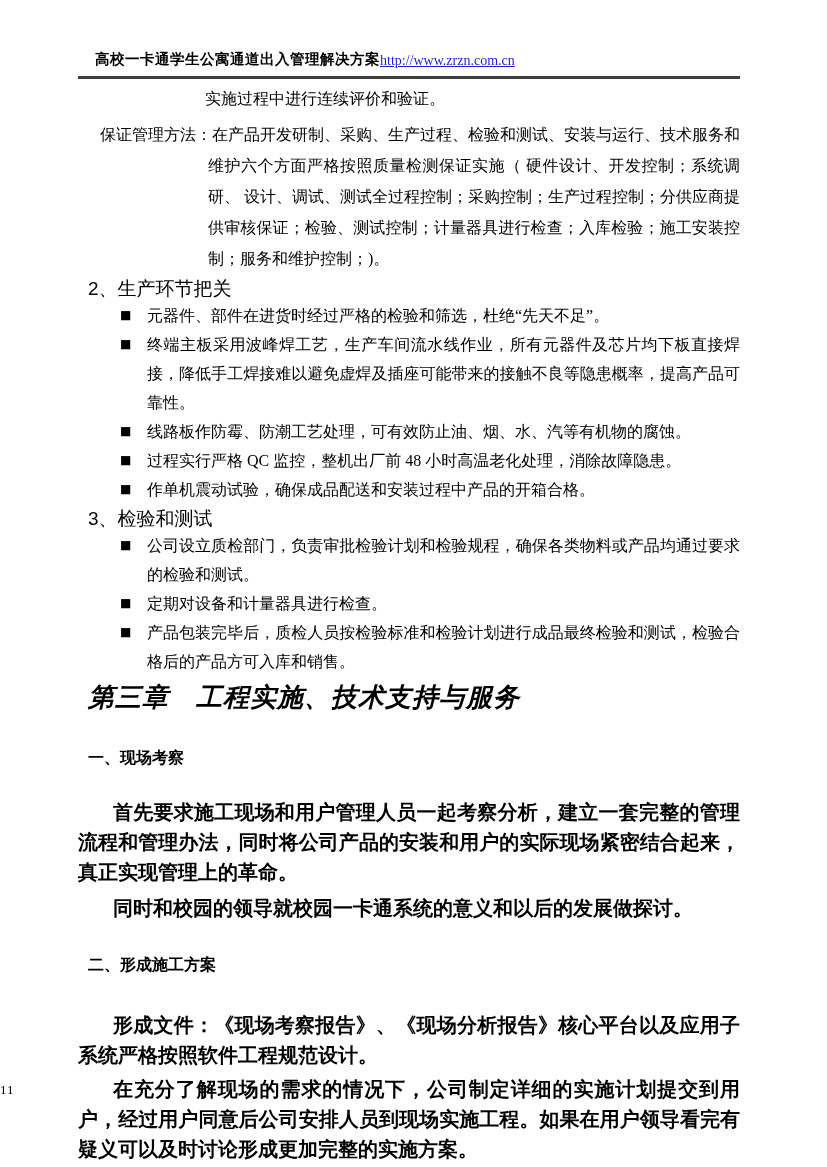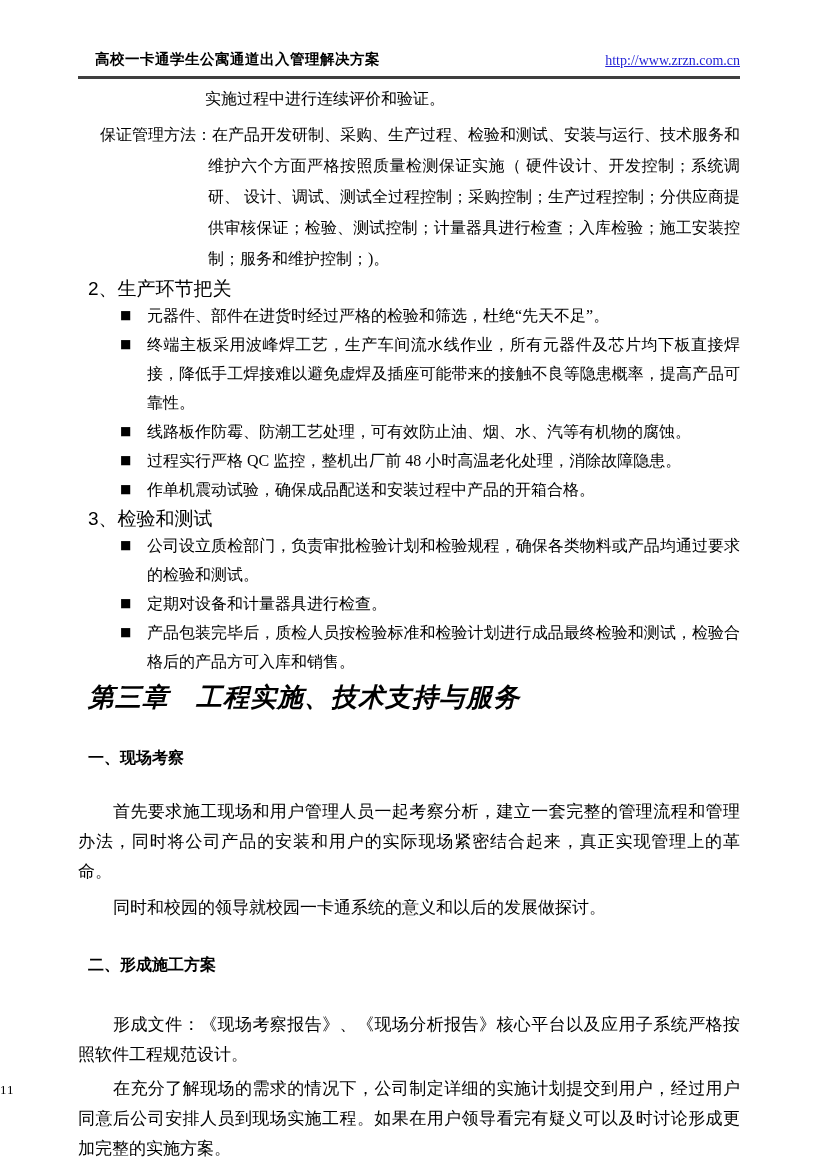--- a/index.html
+++ b/index.html
@@ -5,21 +5,21 @@
   html,body { margin:0; padding:0; background:#ffffff; }
   .page {
     position:relative; width:827px; height:1167px; margin:0 auto;
     background:#ffffff; overflow:hidden; color:#000;
     font-family:"Liberation Serif","DejaVu Serif",serif;
   }
   .content { position:absolute; left:78px; top:50px; width:662px; }
 
   
   .header {
-    display:flex; justify-content:space-between; align-items:flex-end;
+    display:flex; justify-content:flex-start; align-items:flex-end;
     border-bottom:3px solid #a3a3a3; padding-bottom:7px;
   }
   .h-title { font-weight:bold; font-size:14.5px; margin-left:17px; letter-spacing:0.5px; }
   .h-link  { font-size:14px; text-decoration:underline; cursor:pointer; }
 
   
   .frag { margin:8px 0 0 127px; font-size:16px; line-height:24px; }
 
   
   .hang {
@@ -50,40 +50,40 @@
     letter-spacing:1px; font-family:"Liberation Serif","DejaVu Serif",serif;font-style:italic;
   }
 
   
   h2.sec {
     margin:28px 0 0 10px; font-family:"Liberation Sans","DejaVu Sans",sans-serif;
     font-size:16px; font-weight:bold; line-height:27px;
   }
 
   
-  .bp { margin:0; font-size:17px; line-height:30px; text-indent:35px; text-align:justify; }
+  .bp { margin:0; font-size:20px; line-height:30px; text-indent:35px; text-align:justify;font-weight:bold; }
   .mt-lg { margin-top:26px; }
   .mt-xl { margin-top:32px; }
   .mt-sm { margin-top:6px; }
   .mt-xs { margin-top:4px; }
 
   .pagenum {
     position:absolute; top:1082px; left:0; right:0; text-align:left;
     font-size:13px; letter-spacing:1px;
   }
 </style>
 </head>
 <body>
 
 <div class="page">
   <div class="content">
 
     <div class="header" style="border-bottom-color: rgb(63, 63, 63);">
       <span class="h-title">高校一卡通学生公寓通道出入管理解决方案</span>
-      <a class="h-link" style="color: rgb(31, 31, 214); margin-left: 41px;">http://www.zrzn.com.cn</a>
+      <a class="h-link" style="color: rgb(31, 31, 214);">http://www.zrzn.com.cn</a>
     </div>
 
     <p class="frag">实施过程中进行连续评价和验证。</p>
 
     <p class="hang"><b class="hang-label">保证管理方法：</b><span>在产品开发研制、采购、生产过程、检验和测试、安装与运行、技术服务和维护六个方面严格按照质量检测保证实施（ 硬件设计、开发控制；系统调研、 设计、调试、测试全过程控制；采购控制；生产过程控制；分供应商提供审核保证；检验、测试控制；计量器具进行检查；入库检验；施工安装控制；服务和维护控制；)。</span></p>
 
     <h3 class="num">2、生产环节把关</h3>
 
     <div class="bullet">
       <span class="marker">■</span>

